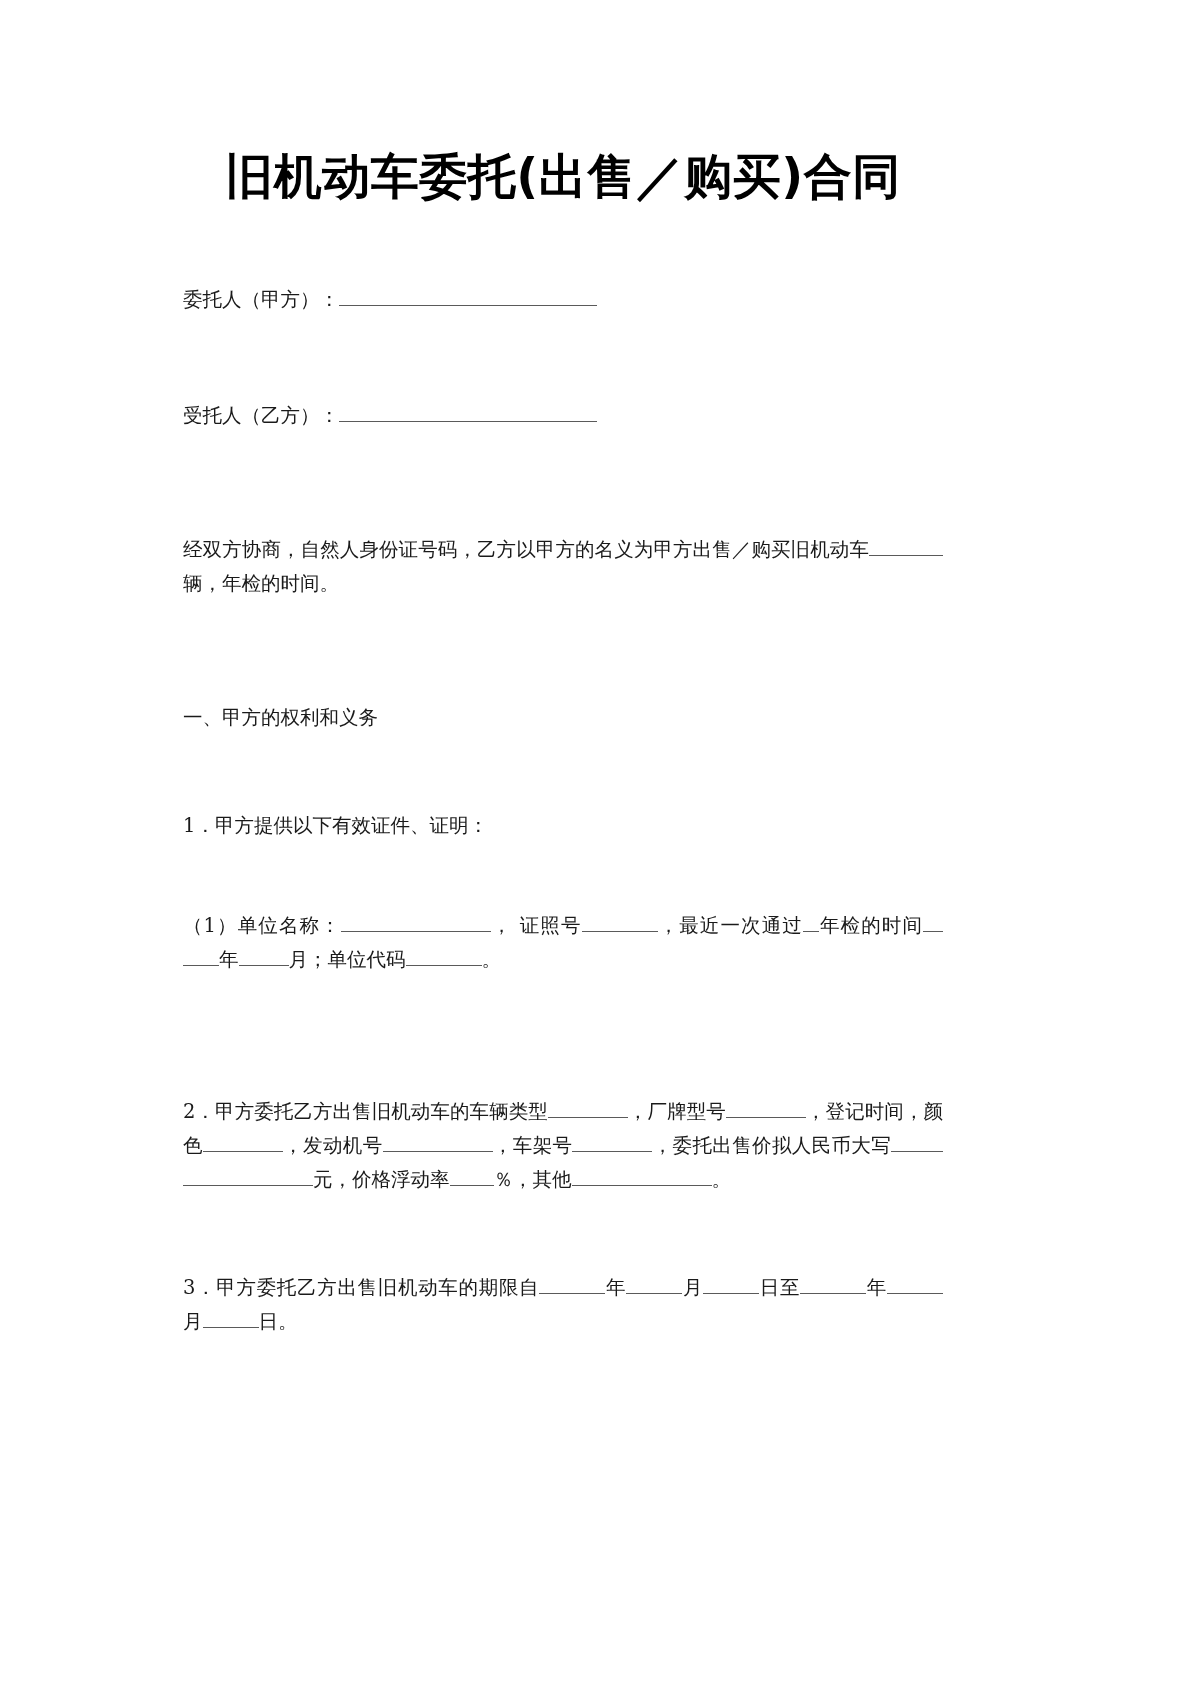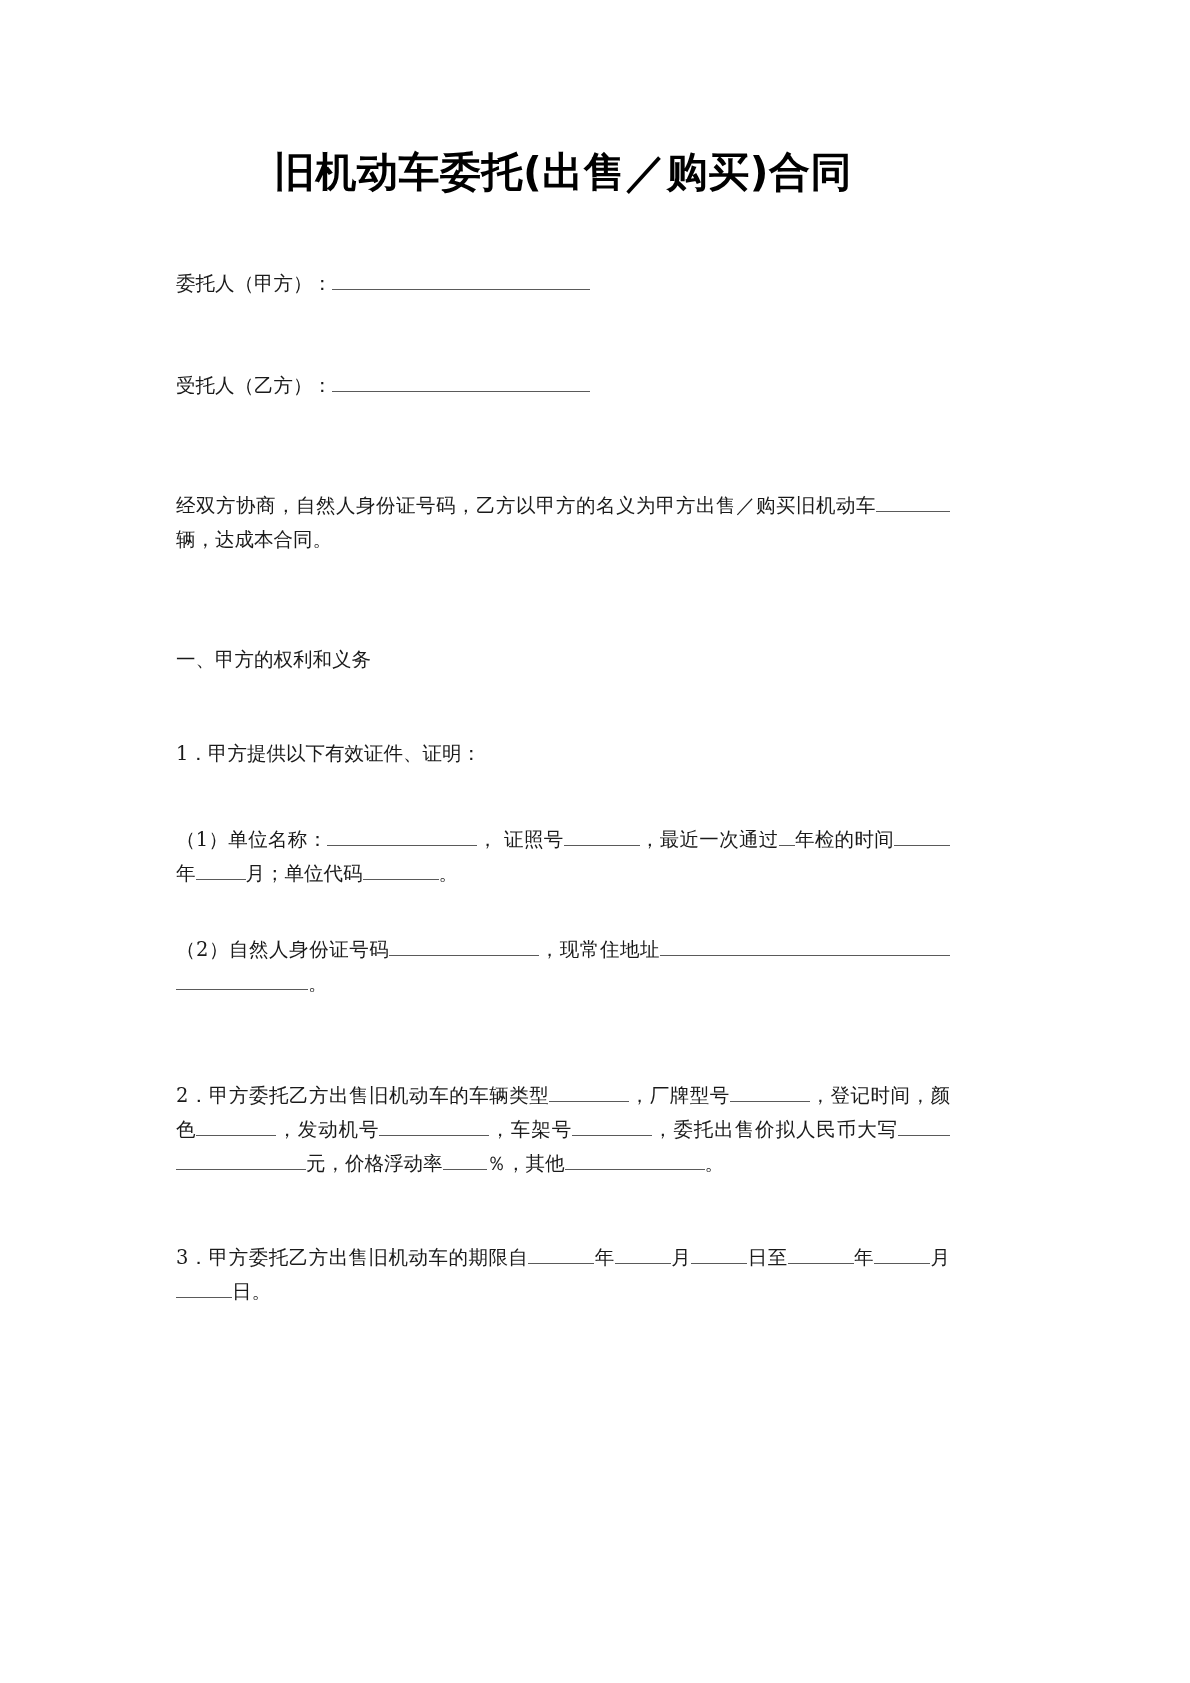--- a/index.html
+++ b/index.html
@@ -22,34 +22,34 @@
   }
   .content {
     position: absolute;
     left: 168px;
     top: 0;
     width: 790px;
   }
   .doc-title {
     font-family: "DejaVu Sans", "Liberation Sans", sans-serif;
     font-weight: bold;
-    font-size: 41px;
+    font-size: 48px;
     line-height: 1.2;
     text-align: center;
     color: #000;
     margin: 0;
     padding-top: 148px;
     letter-spacing: 0.5px;
   }
   .para {
     font-size: 19.5px;
     line-height: 34px;
     color: #1a1a1a;
     text-align: justify;
-    margin: 8px;
+    margin: 15px;
     word-break: break-all;
   }
   .gap-xl { height: 70px; }
   .gap-lg { height: 52px; }
   .gap-md { height: 44px; }
   .gap-sm { height: 36px; }
   .gap-xs { height: 26px; }
   .u {
     display: inline-block;
     border-bottom: 1px solid #5a5a5a;
@@ -74,38 +74,37 @@
 
     <div class="gap-lg"></div>
 
     <p class="para">
       <span>受托人（乙方）：</span><span class="u" style="width:258px"></span>
     </p>
 
     <div class="gap-xl"></div>
 
     <p class="para">
-      <span>经双方协商，自然人身份证号码，乙方以甲方的名义为甲方出售／购买旧机动车</span><span class="u" style="width:74px"></span><span>辆，达成本合同。</span>
+      <span>经双方协商，自然人身份证号码，乙方以甲方的名义为甲方出售／购买旧机动车</span><span class="u" style="width:74px"></span><span>辆，年检的时间。</span>
     </p>
 
     <div class="gap-xl"></div>
 
     <p class="para">一、甲方的权利和义务</p>
 
     <div class="gap-md"></div>
 
     <p class="para">1．甲方提供以下有效证件、证明：</p>
 
     <div class="gap-sm"></div>
 
     <p class="para"><span>（1）单位名称：</span><span class="u" style="width: 150px;"></span><span>，  证照号</span><span class="u" style="width: 76px;"></span><span>，最近一次通过</span><span class="u" style="width: 16px;"></span><span>年检的时间</span><span class="u" style="width: 20px;"></span><span class="u" style="width: 36px;"></span><span>年</span><span class="u" style="width: 50px;"></span><span>月；单位代码</span><span class="u" style="width: 76px;"></span><span>。</span></p>
 
     <div class="gap-xs"></div>
 
-    <p class="para"><span>（2）自然人身份证号码</span><span class="u" style="width: 150px;"></span><span>，现常住地址</span><span class="u" style="width: 290px;"></span><span class="u" style="width: 132px;"></span><span>。</span></p>
 
     <div class="gap-xs"></div>
 
 
     <div class="gap-sm"></div>
 
     <p class="para"><span>2．甲方委托乙方出售旧机动车的车辆类型</span><span class="u" style="width: 80px;"></span><span>，厂牌型号</span><span class="u" style="width: 80px;"></span><span>，登记时间，颜色</span><span class="u" style="width: 80px;"></span><span>，发动机号</span><span class="u" style="width: 110px;"></span><span>，车架号</span><span class="u" style="width: 80px;"></span><span>，委托出售价拟人民币大写</span><span class="u" style="width: 52px;"></span><span class="u" style="width: 130px;"></span><span>元，价格浮动率</span><span class="u" style="width: 44px;"></span><span>％，其他</span><span class="u" style="width: 140px;"></span><span>。</span></p>
 
     <div class="gap-md"></div>
 

